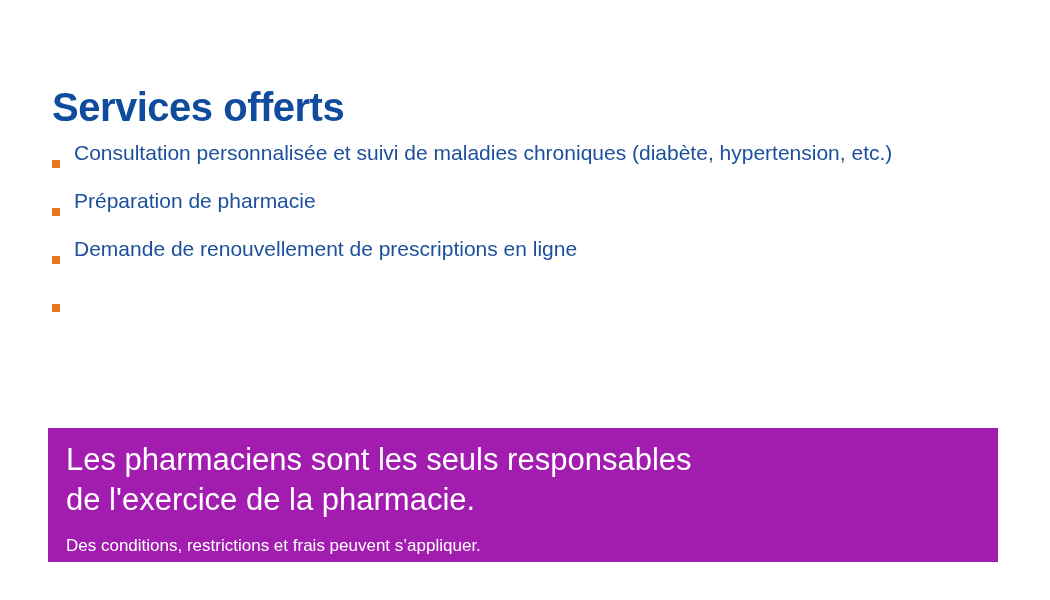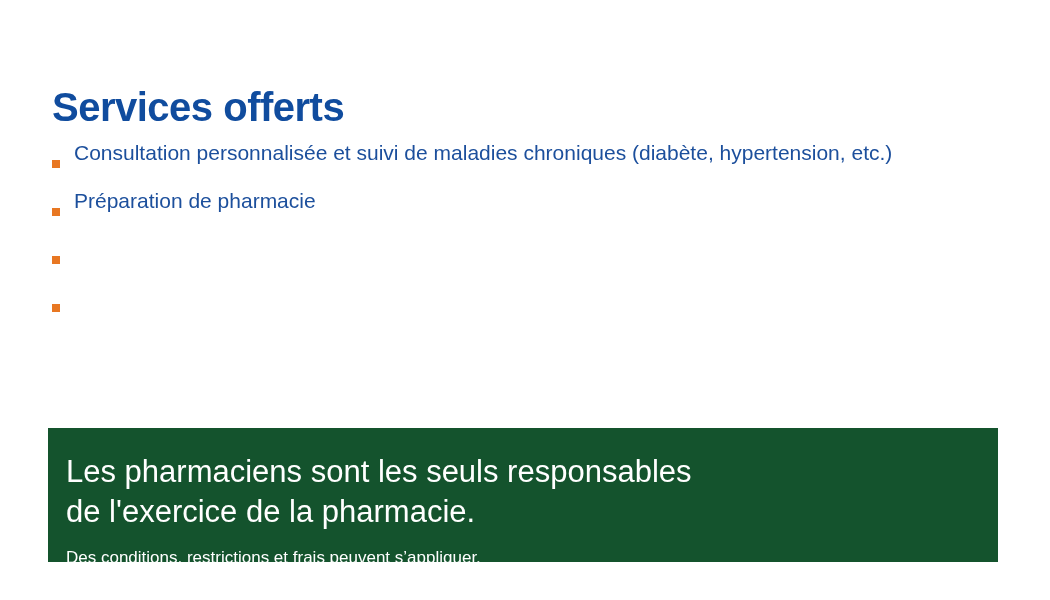--- a/index.html
+++ b/index.html
@@ -58,23 +58,23 @@
     line-height: 30px;
     color: #1C4F9C;
     white-space: nowrap;
   }
   .callout {
     position: absolute;
     left: 48px;
     top: 428px;
     width: 950px;
     height: 134px;
-    background: #14532d;
+    background: #a21caf;
     box-sizing: border-box;
-    padding: 24px 18px 0 18px;
+    padding: 12px 18px 0 18px;
   }
   .callout-line {
     color: #ffffff;
     font-size: 31px;
     line-height: 40px;
     white-space: nowrap;
   }
   .callout-note {
     color: #ffffff;
     font-size: 17px;
@@ -94,20 +94,21 @@
     <li class="bullet-item">
       <span class="bullet-marker"></span>
       <span class="bullet-text">Consultation personnalisée et suivi de maladies chroniques (diabète, hypertension, etc.)</span>
     </li>
     <li class="bullet-item">
       <span class="bullet-marker"></span>
       <span class="bullet-text">Préparation de pharmacie</span>
     </li>
     <li class="bullet-item">
       <span class="bullet-marker"></span>
+      <span class="bullet-text">Demande de renouvellement de prescriptions en ligne</span>
     </li>
     <li class="bullet-item">
       <span class="bullet-marker"></span>
     </li>
   </ul>
 
   <div class="callout">
     <div class="callout-line">Les pharmaciens sont les seuls responsables</div>
     <div class="callout-line">de l'exercice de la pharmacie.</div>
     <div class="callout-note">Des conditions, restrictions et frais peuvent s’appliquer.</div>

